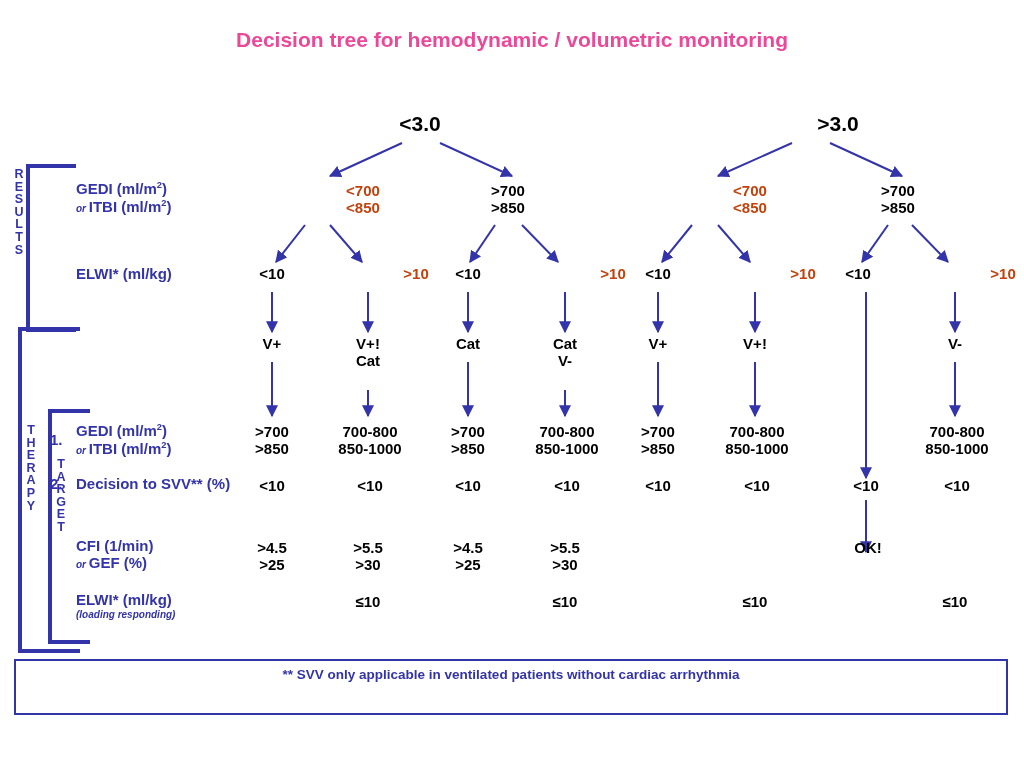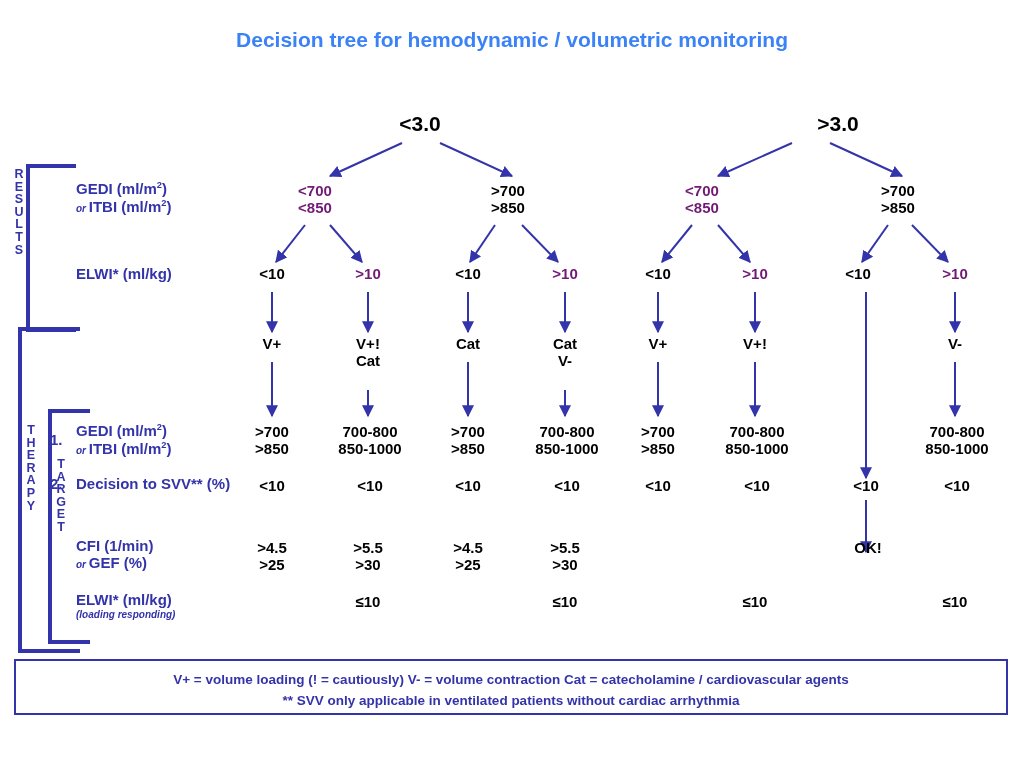--- a/index.html
+++ b/index.html
@@ -13,35 +13,35 @@
     overflow: hidden;
   }
   #stage { position: absolute; inset: 0; }
 
   .abs { position: absolute; }
 
   .title {
     left: 0; top: 28px; width: 1024px;
     text-align: center;
     font-size: 21px; font-weight: bold;
-    color: #3b82f6;
+    color: #ec4899;
     letter-spacing: 0px;
   }
   .red  { color: #DD1111; }
 
   
   .cell {
     text-align: center;
     font-weight: bold;
     color: #000000;
     white-space: nowrap;
     transform: translateX(-50%);
     line-height: 1.12;
   }
-  .cell.red { color: #701a75; }
+  .cell.red { color: #c2410c; margin-left: 48px; }
 
   
   .rowlabel {
     color: #3333AA;
     font-weight: bold;
     white-space: nowrap;
     line-height: 1.1;
   }
   .rowlabel .sm { font-size: 10px; font-weight: bold; font-style: italic; }
   .sup { font-size: 0.62em; vertical-align: super; }
@@ -328,17 +328,16 @@
   <div class="abs cell" style="left:272px; top:594px; font-size:15px;"></div>
   <div class="abs cell" style="left:368px; top:594px; font-size:15px;">≤10</div>
   <div class="abs cell" style="left:468px; top:594px; font-size:15px;"></div>
   <div class="abs cell" style="left:565px; top:594px; font-size:15px;">≤10</div>
   <div class="abs cell" style="left:658px; top:594px; font-size:15px;"></div>
   <div class="abs cell" style="left:755px; top:594px; font-size:15px;">≤10</div>
   <div class="abs cell" style="left:858px; top:594px; font-size:15px;"></div>
   <div class="abs cell" style="left:955px; top:594px; font-size:15px;">≤10</div>
 
   <div class="abs legendbox">
-    <div class="legendline" style="margin-top:11px;">V+ = volume loading (! = cautiously)    V- = volume contraction        Cat = catecholamine / cardiovascular agents</div>
     <div class="legendline" style="margin-top:6px;">** SVV only applicable in ventilated patients without cardiac arrhythmia</div>
   </div>
 
 </div>
 
 </body></html>

